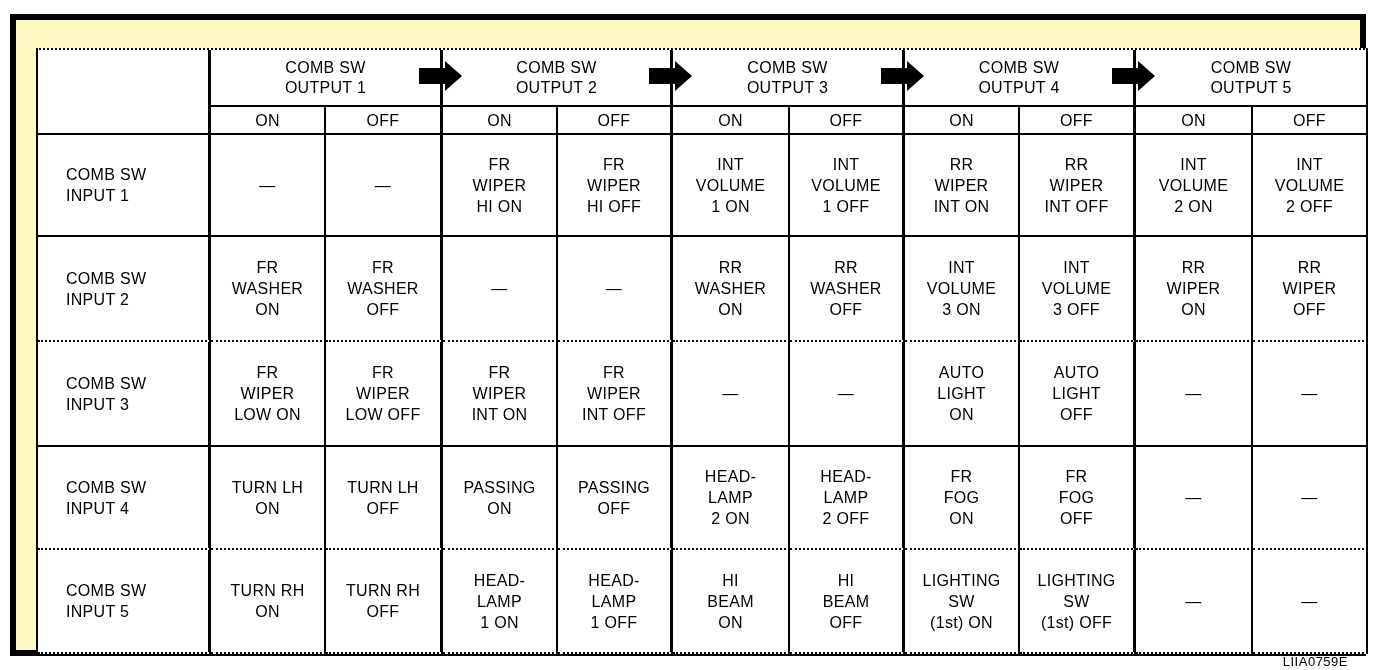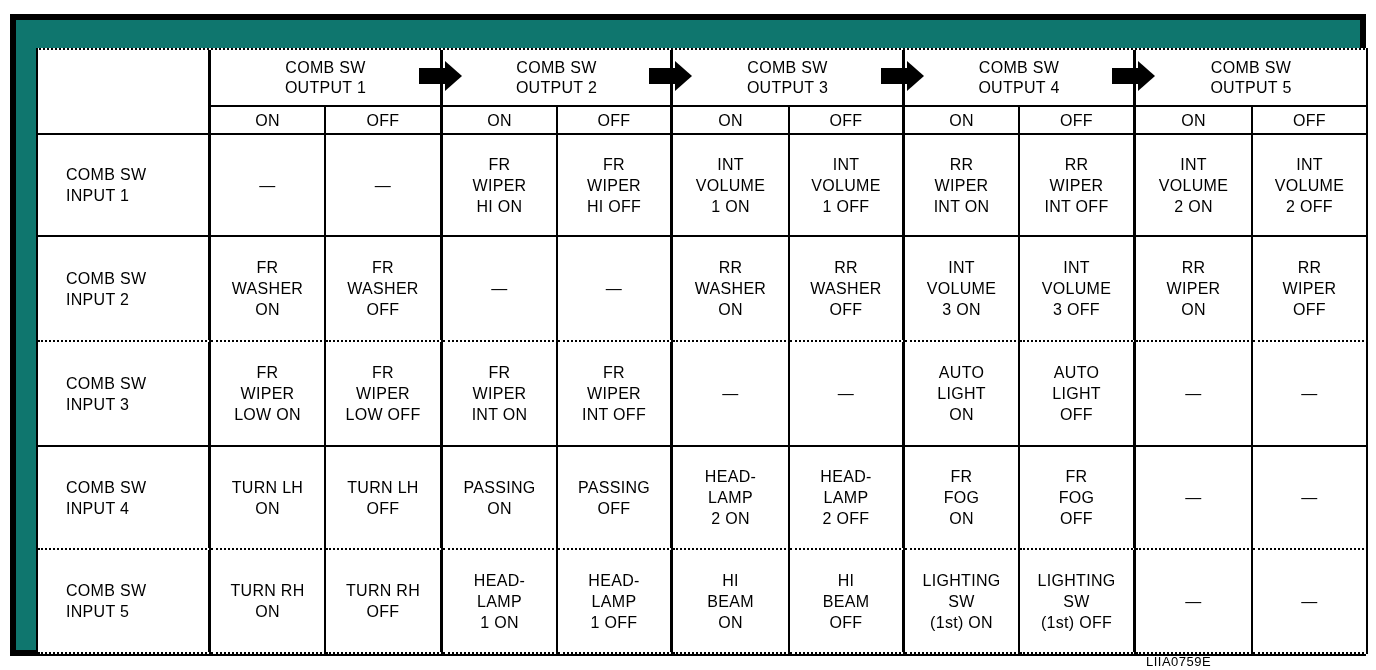--- a/index.html
+++ b/index.html
@@ -6,21 +6,21 @@
   html, body { margin: 0; padding: 0; }
   body {
     width: 1376px; height: 670px;
     background: #ffffff; color: #000000;
     position: relative; overflow: hidden;
     font-family: "Liberation Sans", sans-serif;
   }
   .frame {
     position: absolute; left: 10px; top: 14px;
     width: 1356px; height: 642px;
-    border: 6px solid #000; background: #0f766e;
+    border: 6px solid #000; background: #fef9c3;
   }
   .tbl {
     position: absolute; left: 20px; top: 28px;
     display: grid;
     grid-template-columns: 173px 115px 117px 115px 115px 117px 115px 115px 116px 117px 115px;
     grid-template-rows: 57px 28px 102px 105px 105px 103px 104px;
     border-top: 2px dotted #000;
     border-left: 2px solid #000;
     background: #fff;
     z-index: 1;
@@ -45,21 +45,21 @@
   .arrow::after {
     content: ""; position: absolute; left: 26px; top: -7px;
     width: 0; height: 0;
     border-left: 17px solid #000;
     border-top: 15px solid transparent;
     border-bottom: 15px solid transparent;
   }
   .a1 { left: 403px; } .a2 { left: 633px; } .a3 { left: 865px; } .a4 { left: 1096px; }
   .caption {
     position: absolute; left: 1130px; top: 634px; width: 202px;
-    text-align: left; font-size: 13px; letter-spacing: 0.5px; z-index: 2;
+    text-align: right; font-size: 13px; letter-spacing: 0.5px; z-index: 2;
   }
 </style>
 </head>
 <body>
 
 <div class="frame">
 
   <div class="tbl">
 
     <div class="cell corner bt"></div>

